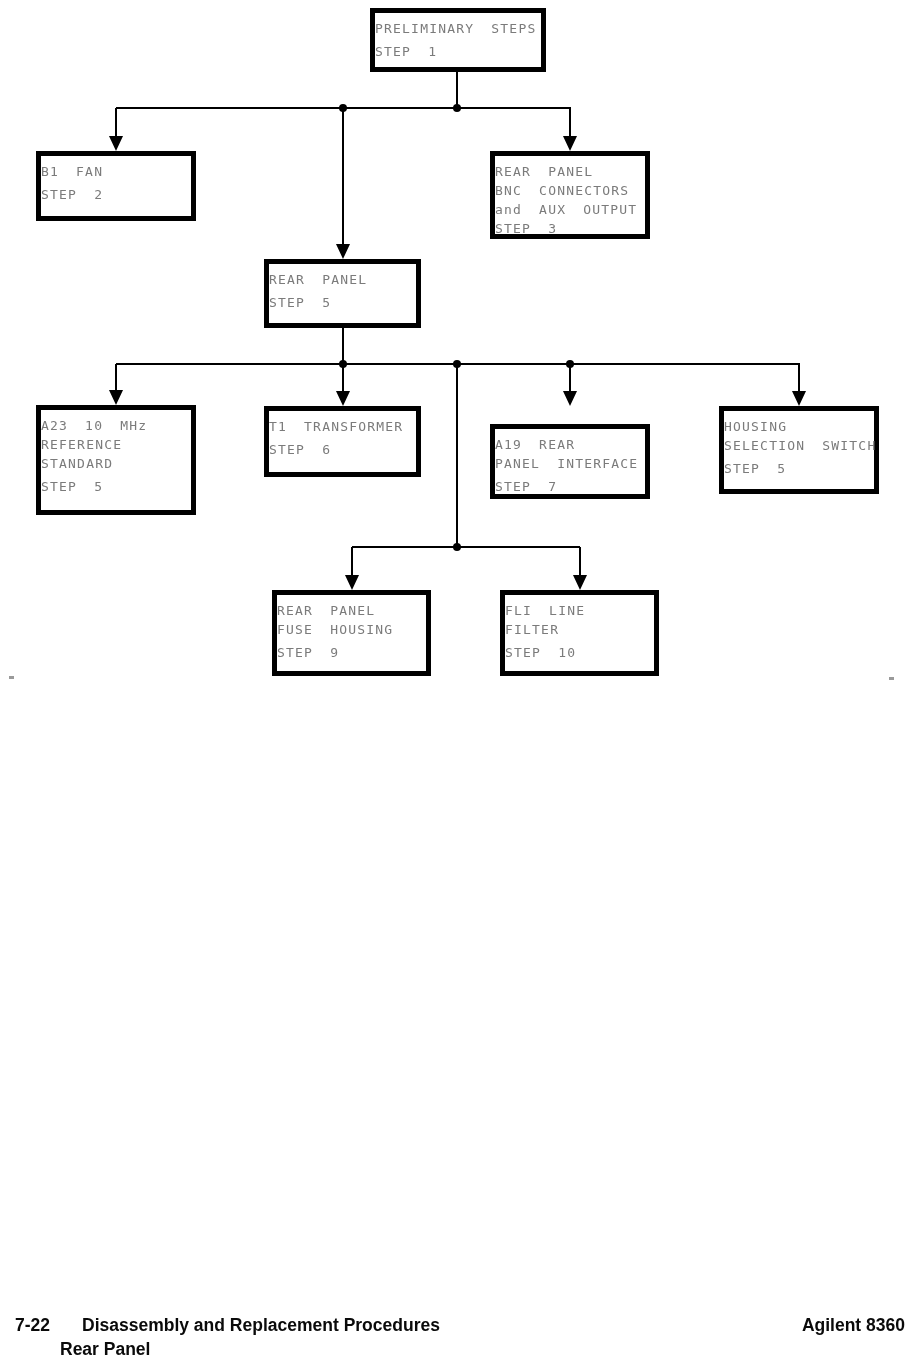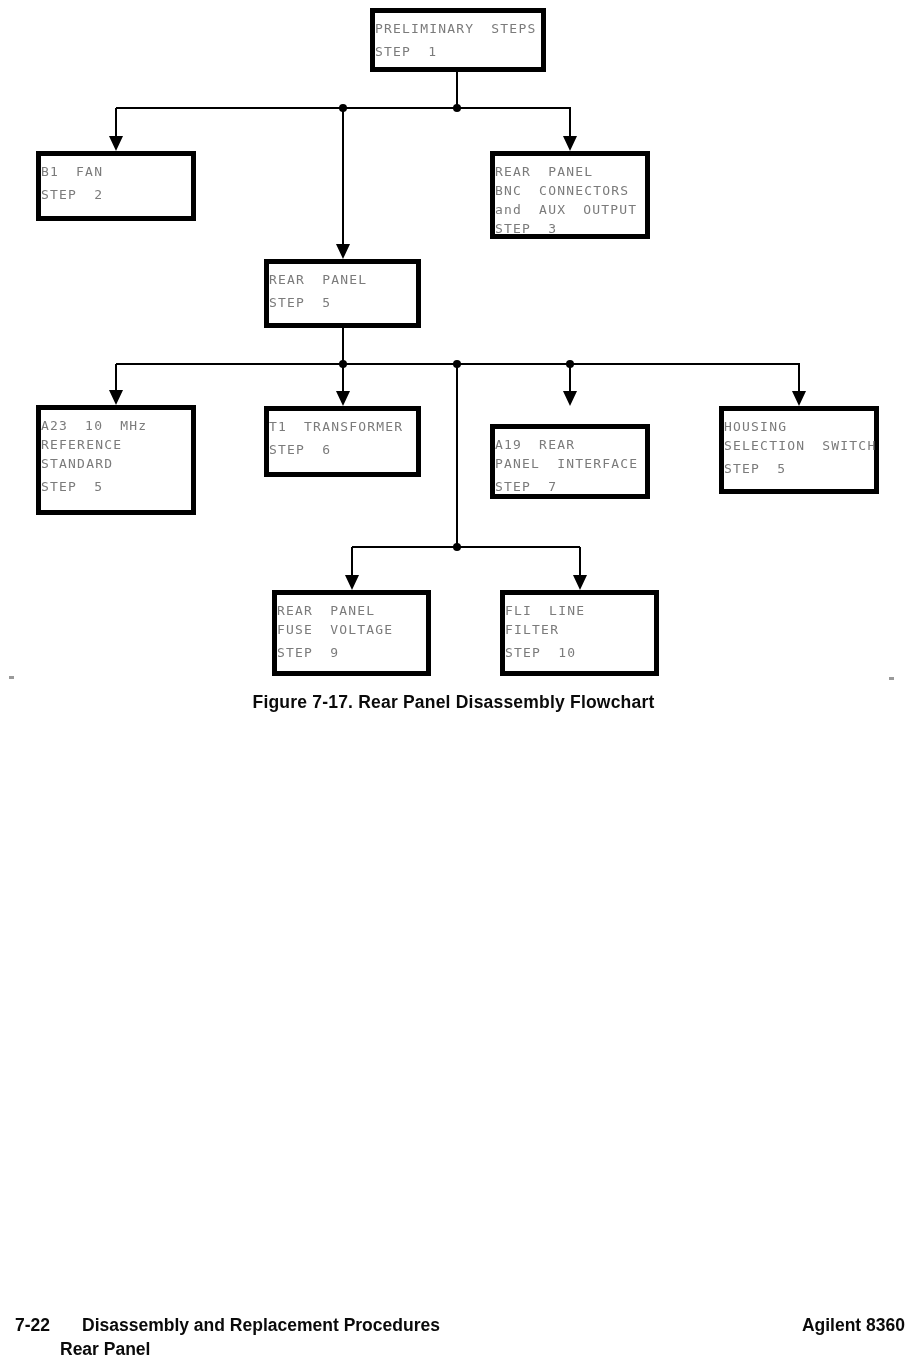--- a/index.html
+++ b/index.html
@@ -90,21 +90,21 @@
       <div class="box-line">STEP 7</div>
     </div>
   <div class="fc-box" style="left:719px;top:406px;width:160px;height:88px;">
       <div class="box-line">HOUSING</div>
       <div class="box-line">SELECTION SWITCH</div>
       <div class="box-line"></div>
       <div class="box-line">STEP 5</div>
     </div>
   <div class="fc-box" style="left:272px;top:590px;width:159px;height:86px;">
       <div class="box-line">REAR PANEL</div>
-      <div class="box-line">FUSE VOLTAGE</div>
+      <div class="box-line">FUSE HOUSING</div>
       <div class="box-line"></div>
       <div class="box-line">STEP 9</div>
     </div>
   <div class="fc-box" style="left:500px;top:590px;width:159px;height:86px;">
       <div class="box-line">FLI LINE</div>
       <div class="box-line">FILTER</div>
       <div class="box-line"></div>
       <div class="box-line">STEP 10</div>
     </div>
 
@@ -146,20 +146,19 @@
 
   <div class="vline" style="left:351px;top:547px;height:29px;"></div>
   <div class="arrow-down" style="left:345px;top:575px;"></div>
 
   <div class="vline" style="left:579px;top:547px;height:29px;"></div>
   <div class="arrow-down" style="left:573px;top:575px;"></div>
 
   <div class="reg-mark" style="left:9px;top:676px;"></div>
   <div class="reg-mark" style="left:889px;top:677px;"></div>
 
-  <div class="caption">Figure 7-17. Rear Panel Disassembly Flowchart</div>
 
   <div class="footer-text" style="left:2px;top:1315px;margin-left:13px;">7-22</div>
   <div class="footer-text" style="left:60px;top:1315px;margin-left:22px;">Disassembly and Replacement Procedures</div>
   <div class="footer-text" style="left:60px;top:1339px;">Rear Panel</div>
   <div class="footer-text" style="right:2px;top:1315px;margin-left:36px;">Agilent 8360</div>
 
 </div>
 
 </body></html>

